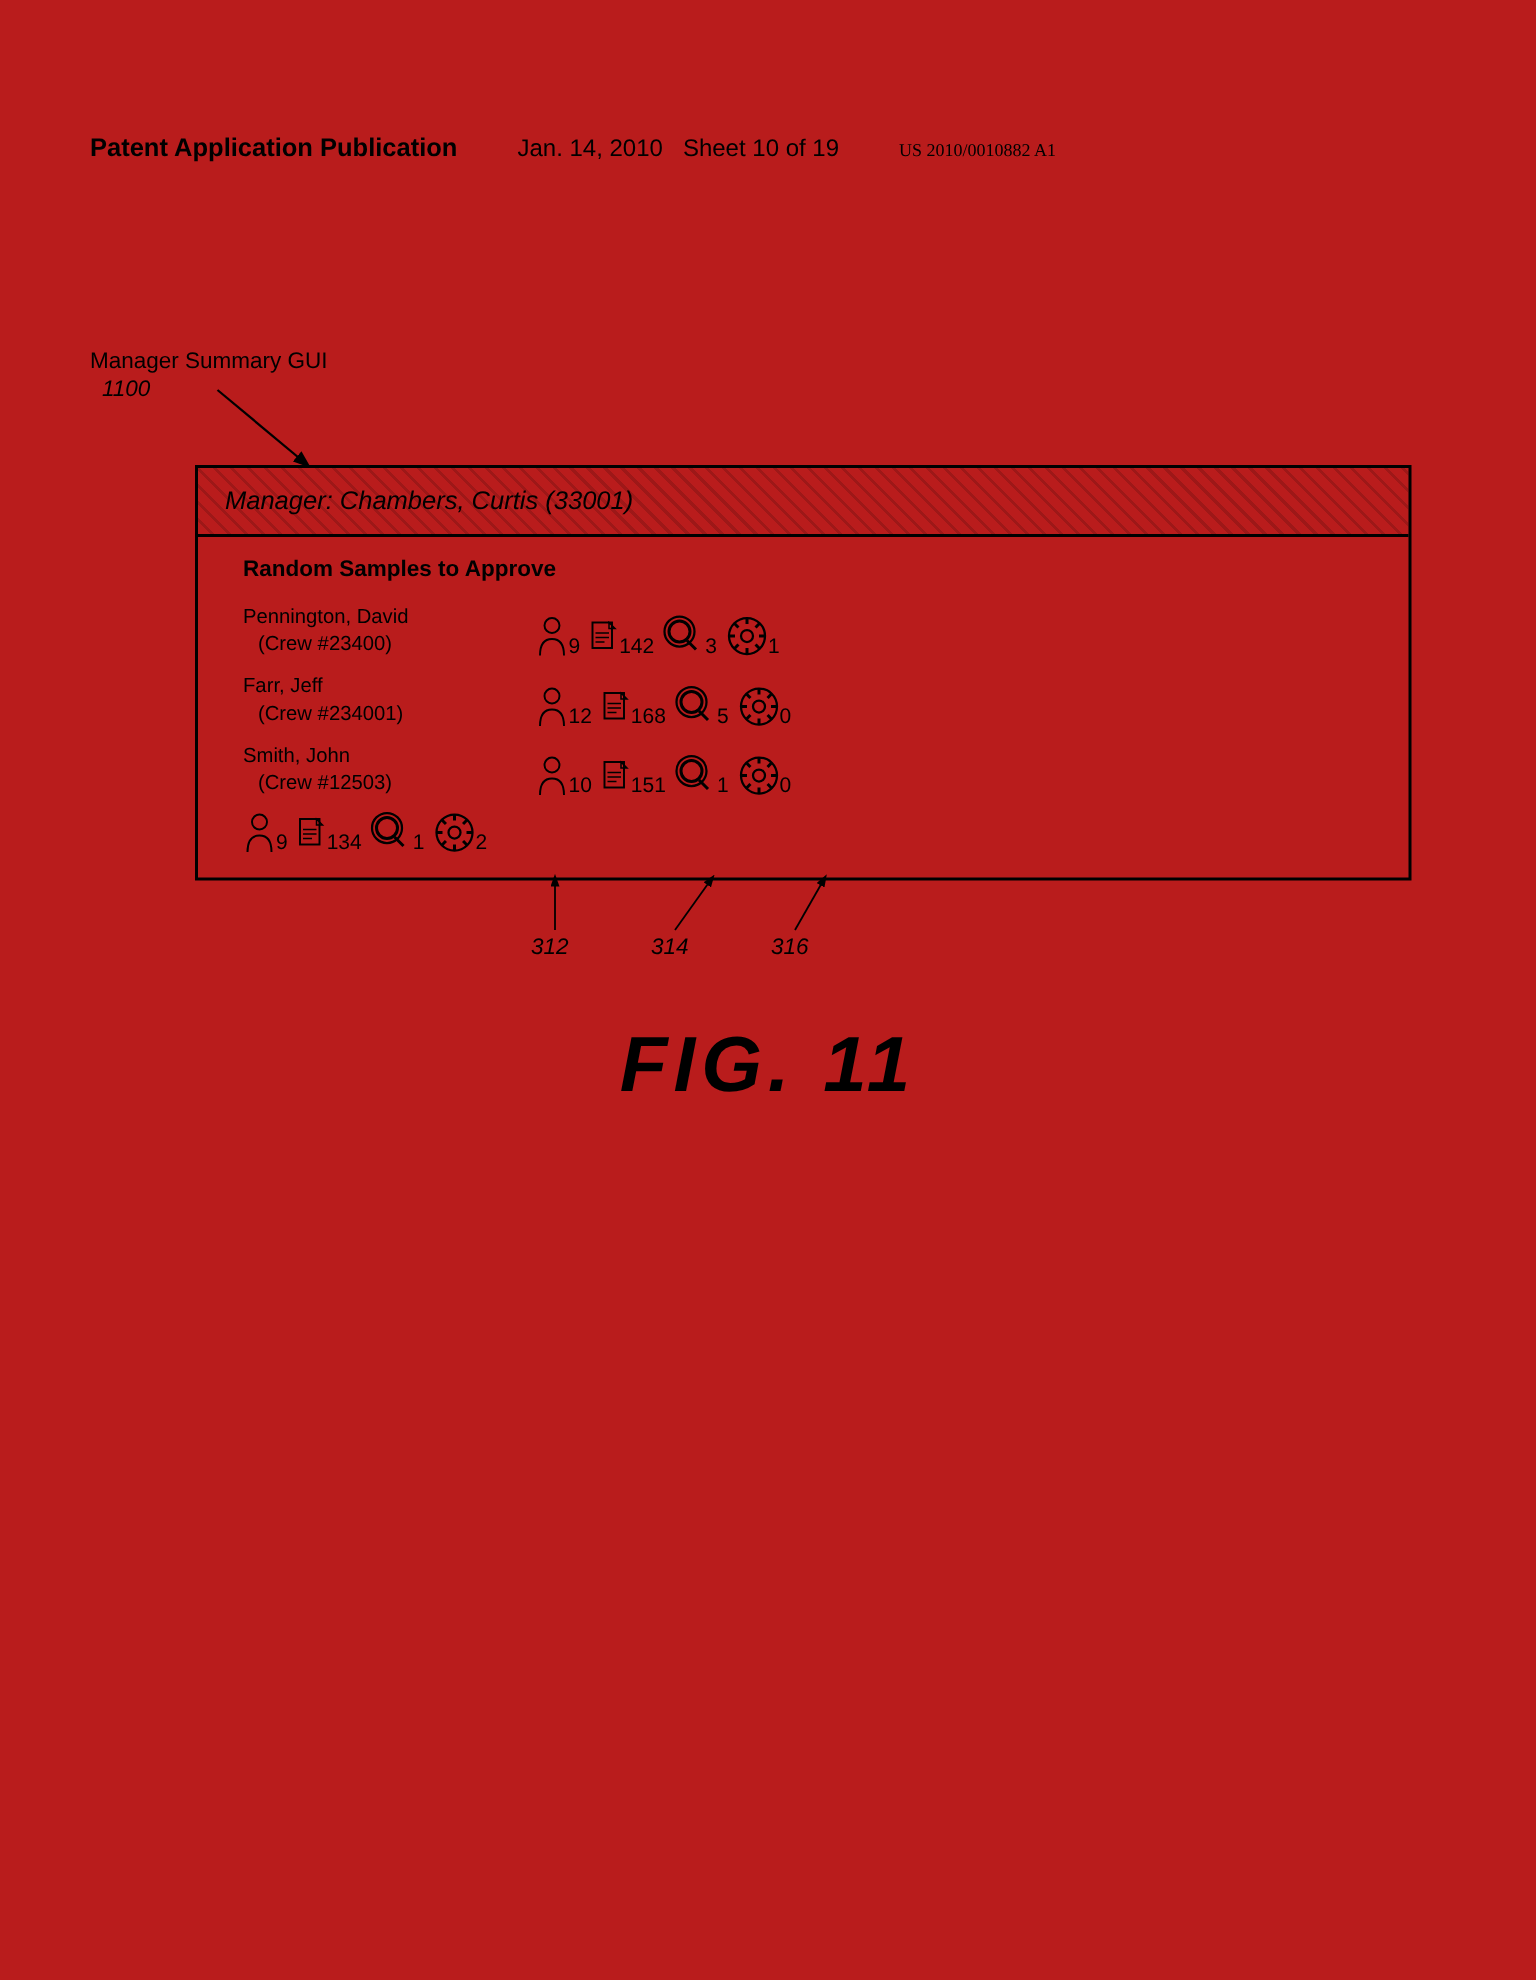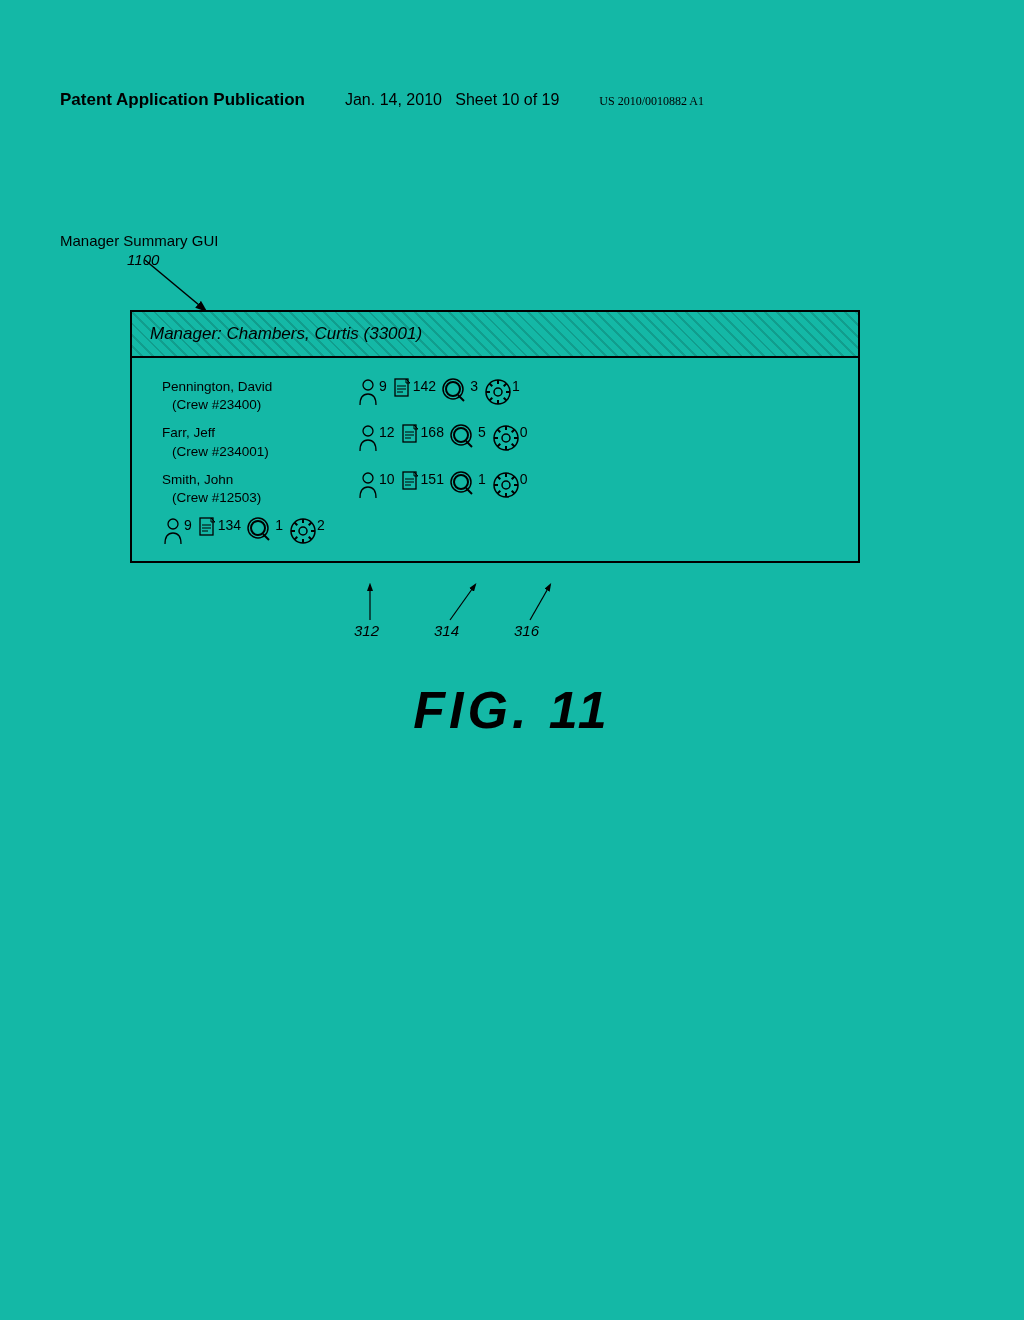--- a/index.html
+++ b/index.html
@@ -9,21 +9,21 @@
       font-family: 'Times New Roman', Times, serif;
       width: 1024px;
       min-height: 1320px;
       position: relative;
       overflow: hidden;
     }
 
     .page {
       width: 1024px;
       height: 1320px;
-      background: #14b8a6;
+      background: #b91c1c;
       position: relative;
       padding: 0;
     }
 
     
     .header {
       position: absolute;
       top: 55px;
       left: 60px;
       right: 60px;
@@ -61,29 +61,28 @@
       font-family: Arial, sans-serif;
       font-weight: normal;
       line-height: 1.4;
     }
 
     .gui-number {
       font-size: 15px;
       font-style: italic;
       font-family: Arial, sans-serif;
       margin-left: 8px;
-      text-align: center;
     }
 
     
     .gui-box {
       position: absolute;
       top: 310px;
       left: 130px;
-      width: 730px;
+      width: 811px;
       border: 2px solid #000;
     }
 
     
     .manager-header {
       position: relative;
       height: 46px;
       border-bottom: 2px solid #000;
       overflow: hidden;
       display: flex;
@@ -121,21 +120,21 @@
     .section-header {
       font-size: 15px;
       font-family: Arial, sans-serif;
       font-weight: bold;
       line-height: 1.6;
     }
 
     
     .employee-row {
       display: flex;
-      align-items: flex-start;
+      align-items: flex-end;
       margin-top: 10px;
       gap: 0;
     }
 
     .employee-name-block {
       width: 195px;
       font-size: 13.5px;
       font-family: Arial, sans-serif;
       line-height: 1.35;
     }
@@ -209,20 +208,21 @@
 
   <div class="gui-box">
 
     <div class="manager-header">
       <div class="hatch-bg"></div>
       <span class="manager-text">Manager:  Chambers, Curtis  (33001)</span>
     </div>
 
     <div class="gui-content">
 
+      <div class="section-header">Random Samples to Approve</div>
 
       <div class="employee-row">
         <div class="employee-name-block">
           <span class="employee-name">Pennington, David</span>
           <span class="employee-crew">(Crew #23400)</span>
         </div>
 
         <svg width="22" height="28" viewBox="0 0 22 28">
           <circle cx="11" cy="7" r="5" fill="none" stroke="#000" stroke-width="1.3"></circle>
           <path d="M3,27 Q3,16 11,16 Q19,16 19,27" fill="none" stroke="#000" stroke-width="1.3"></path>

